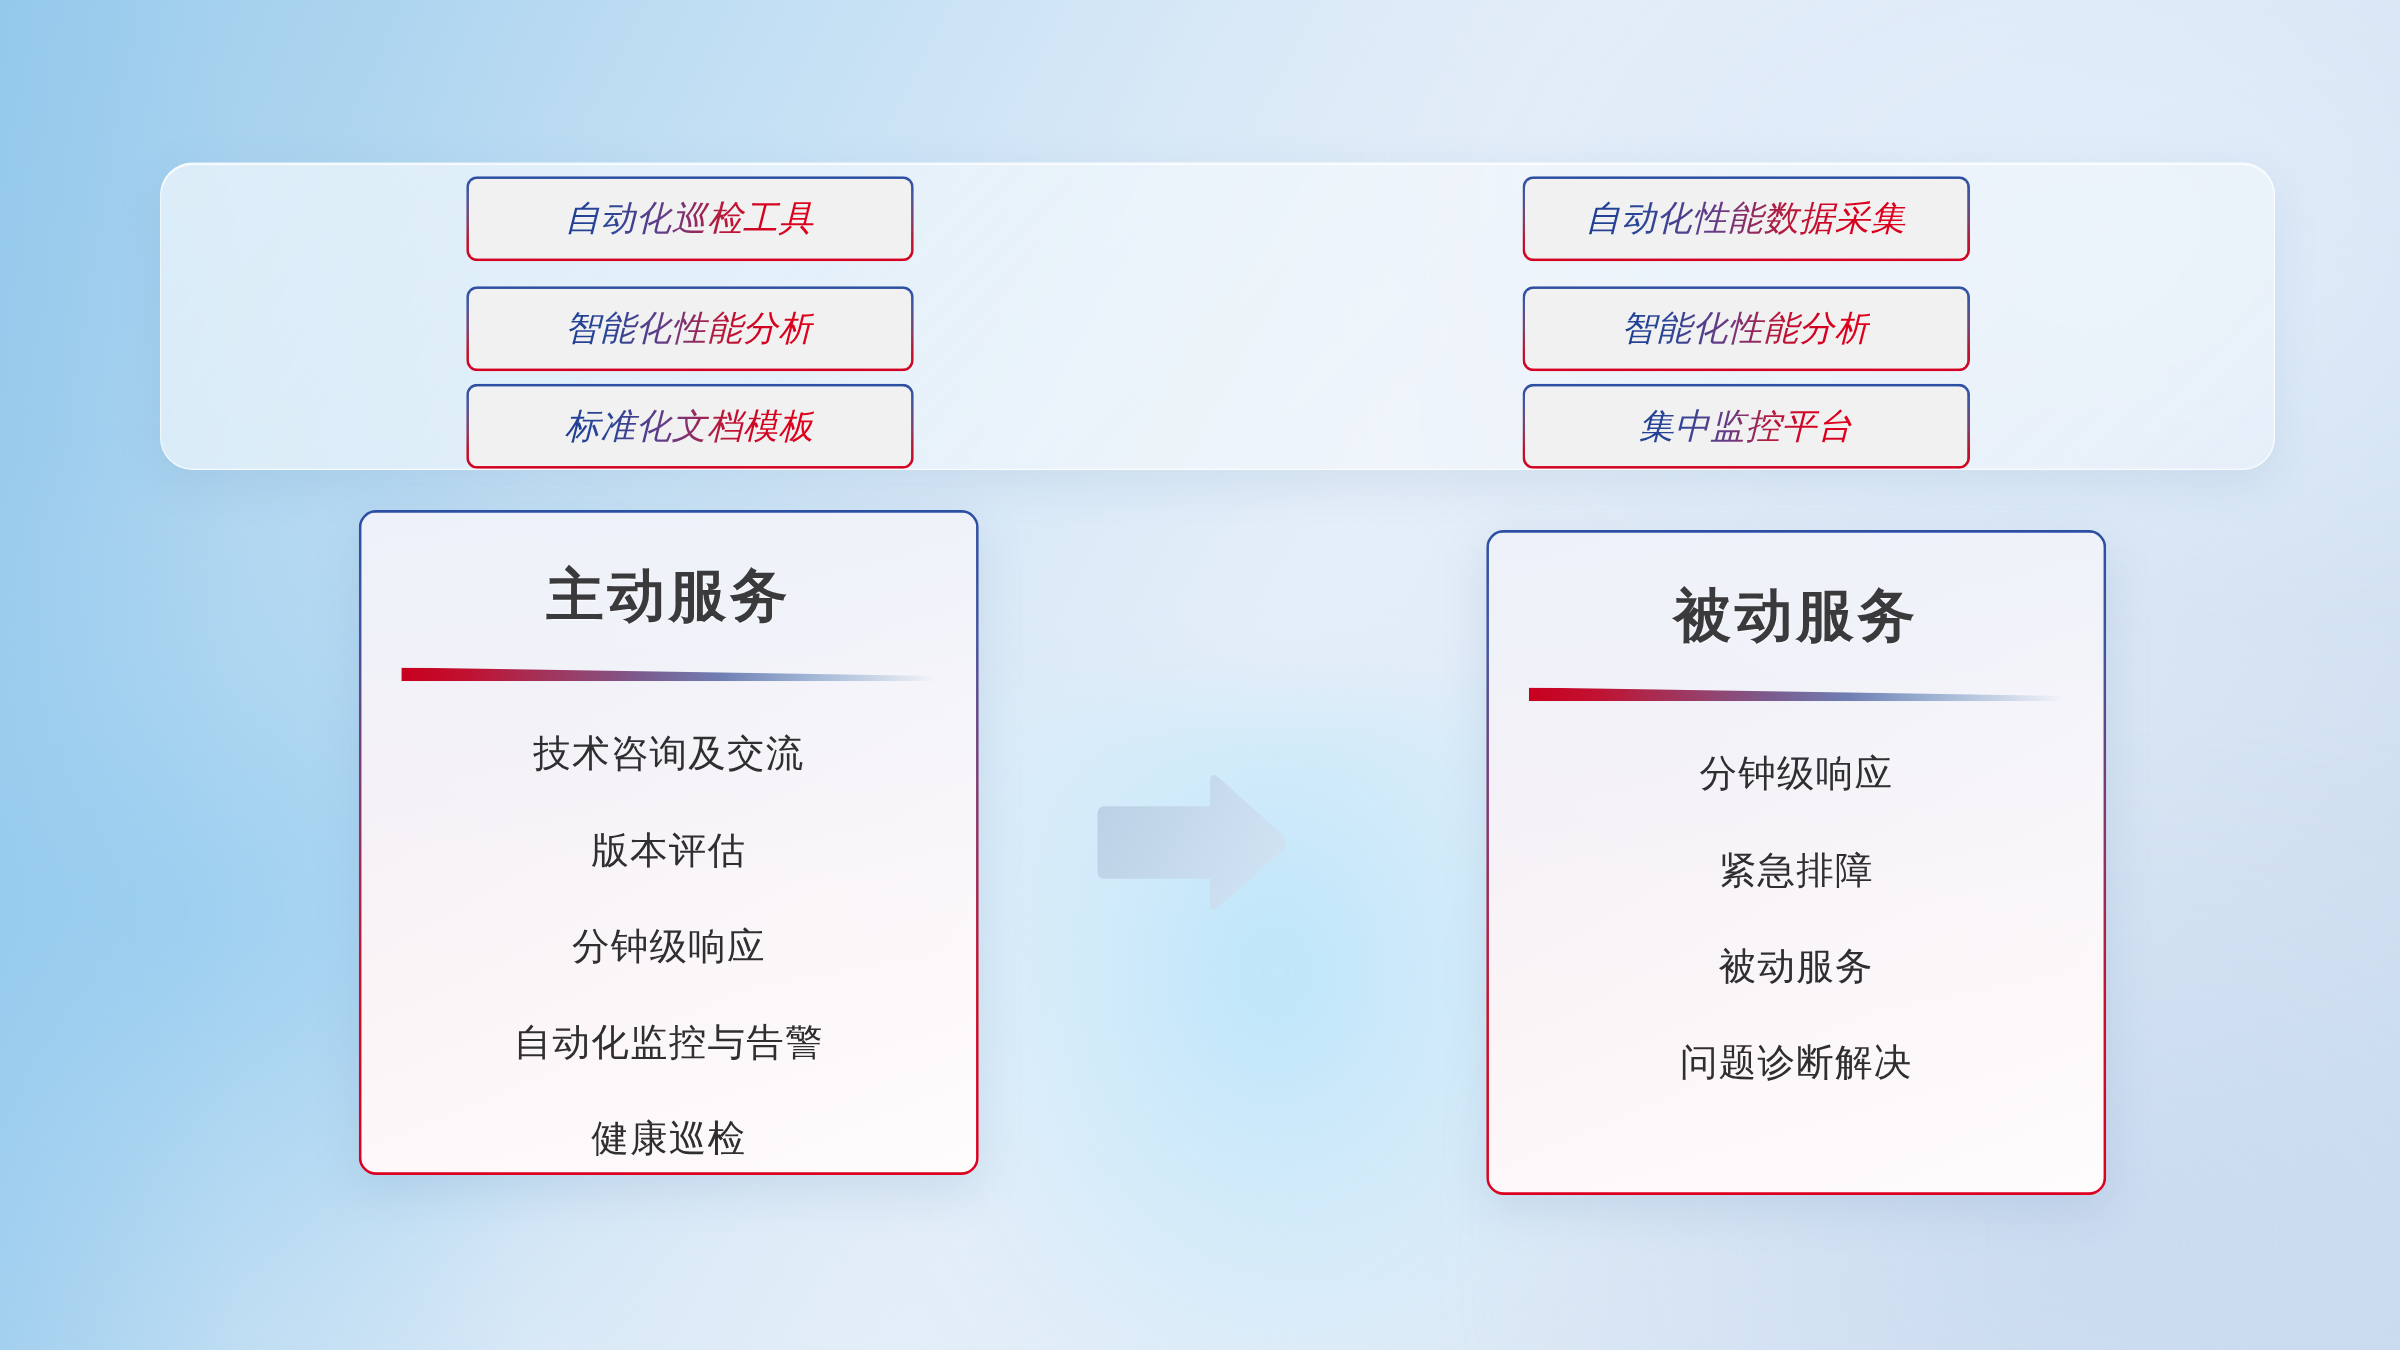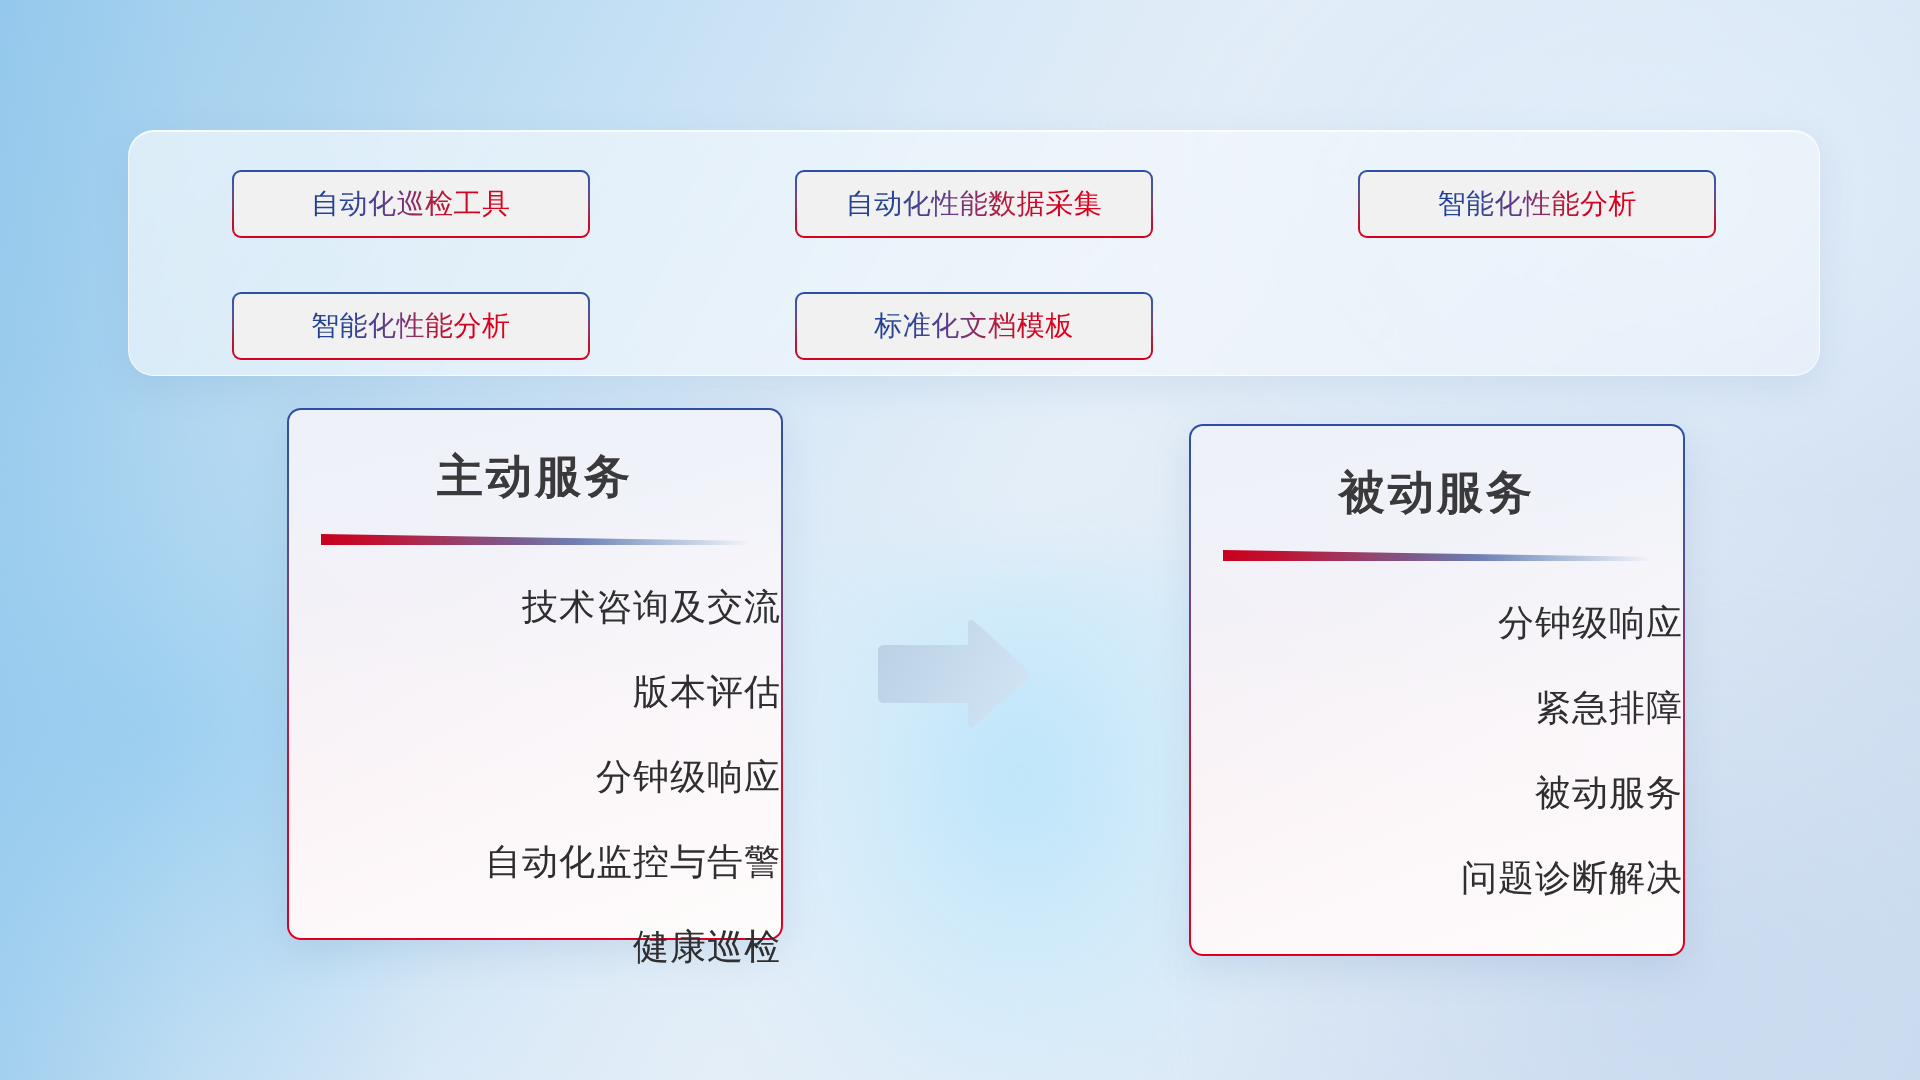--- a/index.html
+++ b/index.html
@@ -110,29 +110,30 @@
         rgba(255,255,255,0.34) 100%);
     border: 1px solid rgba(255,255,255,0.72);
     box-shadow:
       0 10px 34px rgba(110, 150, 190, 0.16),
       inset 0 1px 0 rgba(255,255,255,0.85);
     backdrop-filter: blur(2px);
   }
 
   #pill-grid {
     position: absolute;
-    left: 0; top: 12px;
+    left: 0; top: 0;
     width: 100%; height: 100%;
     display: grid;
-    grid-template-columns: repeat(3, 1fr);
+    grid-template-columns: repeat(2, 1fr);
     grid-template-rows: repeat(2, 1fr);
     align-items: center;
     justify-items: center;
     padding: 0;
     box-sizing: border-box;
+    font-style: italic;
   }
 
   .pill {
     position: relative;
     width: 358px;
     height: 68px;
     border-radius: 9px;
     background: #f1f1f1;
     display: flex;
     align-items: center;
@@ -217,25 +218,24 @@
     clip-path: polygon(0% 0%, 100% 62%, 100% 100%, 0% 100%);
   }
 
   .card-list {
     margin: 38px 0 0 0;
     padding: 0;
     list-style: none;
     text-align: center;
   }
   .card-list li {
-    font-size: 36px;
+    font-size: 30px;
     color: #2f2f31;
     margin-bottom: 36px;
     letter-spacing: 1px;
-    text-align: right;
   }
   .card-list li:last-child { margin-bottom: 0; }
 
   
   #flow-arrow {
     position: absolute;
     left: 872px;
     top: 615px;
     width: 160px;
     height: 118px;
@@ -270,20 +270,23 @@
       </div>
 
       <div class="pill">
         <span class="pill-label">智能化性能分析</span>
       </div>
 
       <div class="pill">
         <span class="pill-label">标准化文档模板</span>
       </div>
 
+      <div class="pill">
+        <span class="pill-label">集中监控平台</span>
+      </div>
 
     </div>
   </div>
 
   <div class="service-card" id="card-active">
     <div class="card-title">主动服务</div>
     <div class="card-divider">
       <div class="bar"></div>
     </div>
     <ul class="card-list">

